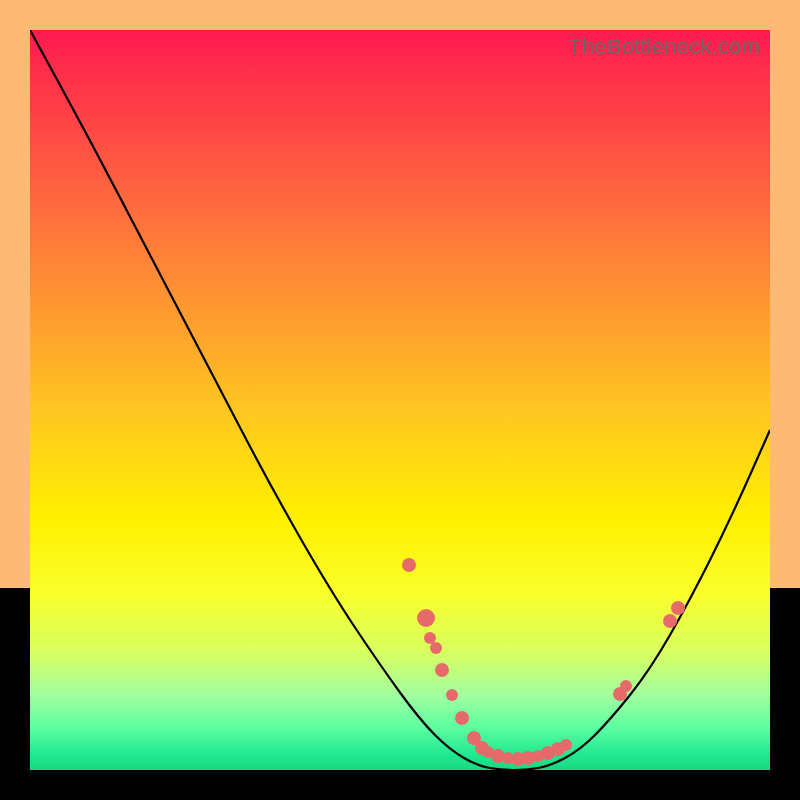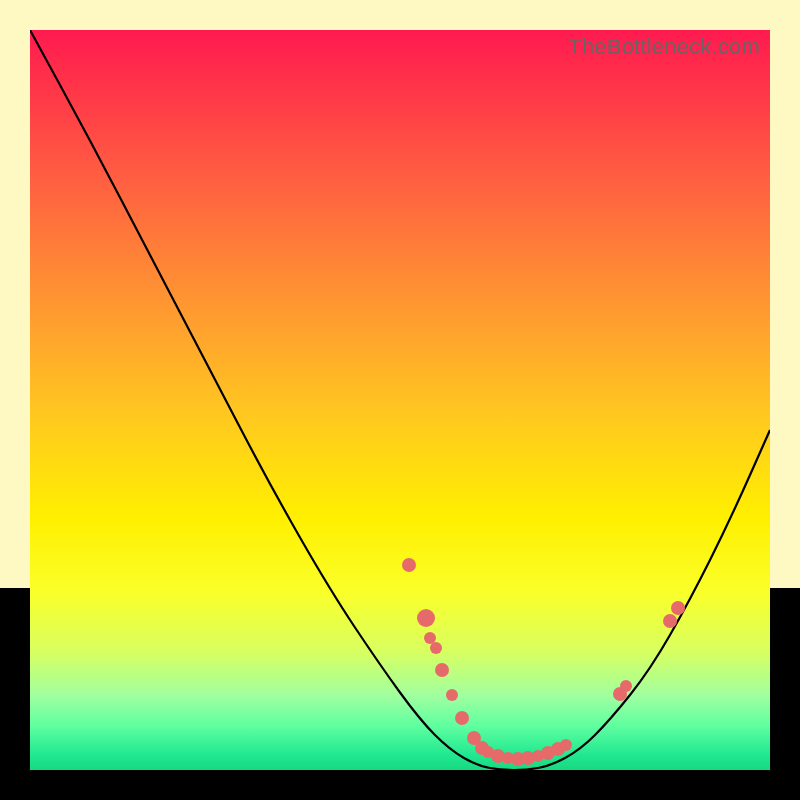--- a/index.html
+++ b/index.html
@@ -1,21 +1,21 @@
 <!DOCTYPE html>
 <html><head>
 <meta charset="utf-8">
 <style>
   * { margin: 0; padding: 0; box-sizing: border-box; }
   html, body { width: 800px; height: 800px; overflow: hidden; background: #000; }
   .chart-container {
     position: relative;
     width: 800px;
     height: 588px;
-    background: #fef9c3;
+    background: #fdba74;
   }
   .plot-area {
     position: absolute;
     left: 30px;
     top: 30px;
     width: 740px;
     height: 740px;
     overflow: hidden;
   }
   .gradient-bg {

